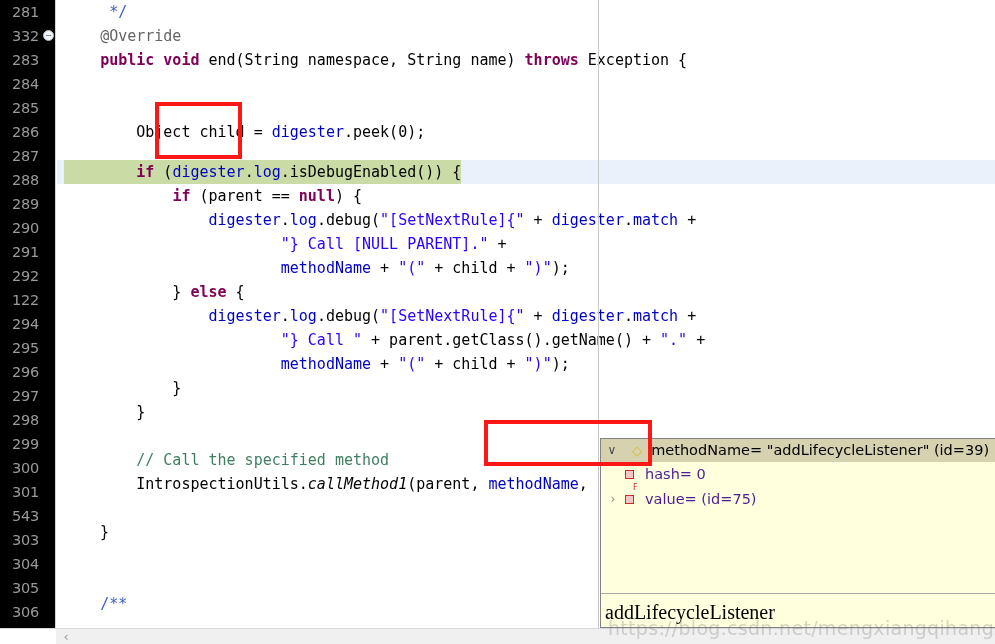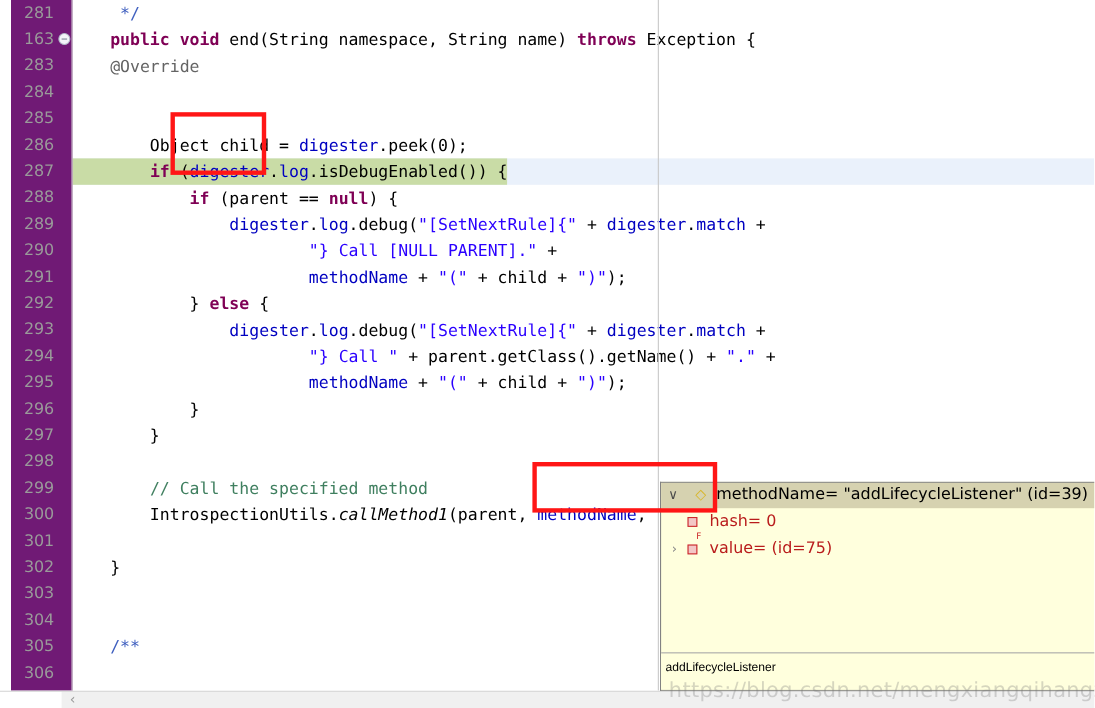--- a/index.html
+++ b/index.html
@@ -23,24 +23,24 @@
     position: absolute;
     left: 0; top: 0;
     width: 995px;
     height: 628px;
     background: #ffffff;
     overflow: hidden;
   }
 
   .gutter {
     position: absolute;
-    left: 10px; top: 0;
+    left: 0; top: 0;
     width: 56px;
     height: 628px;
-    background: #701a75;
+    background: #000000;
     border-right: 1px solid #d6d6d6;
     z-index: 3;
   }
 
   .gut-row {
     position: relative;
     height: 24px;
     line-height: 24px;
     font-family: "DejaVu Sans", sans-serif;
     font-size: 14.5px;
@@ -85,20 +85,21 @@
     line-height: 24px;
     font-family: "DejaVu Sans Mono", monospace;
     font-size: 15px;
     color: #000000;
     white-space: pre;
     padding-left: 7px;
   }
 
   .line.cur {
     background: #eaf1fb;
+    margin-top: 16px;
   }
   .line.cur .hl {
     background: #c9dca6;
   }
   .hl { display: inline-block; }
 
   
   .kw      { color: #7f0055; font-weight: bold; }
   .str     { color: #2a00ff; }
   .cmt     { color: #3f7f5f; }
@@ -223,37 +224,37 @@
     position: absolute;
     top: -3px; left: 8px;
     font-size: 8px;
     color: #cc2b2b;
     font-family: "DejaVu Sans", sans-serif;
     line-height: 8px;
   }
   .pop-row .rtxt {
     display: inline-block;
     font-size: 14.5px;
-    color: #b91c1c;
+    color: #4c1d95;
     vertical-align: top;
   }
 
   .pop-foot {
     position: absolute;
     left: 0; bottom: 0;
     width: 100%;
     height: 34px;
     border-top: 1px solid #a9a9a9;
     background: #ffffdd;
   }
   .pop-foot .ftxt {
     display: block;
     padding: 7px 0 0 4px;
-    font-family: Liberation Sans, sans-serif;
-    font-size: 11px;
+    font-family: Liberation Serif, serif;
+    font-size: 20px;
     color: #000000;
     white-space: pre;
   }
 
   
   .redbox {
     position: absolute;
     border: 4px solid #ff1616;
     background: transparent;
     z-index: 20;
@@ -277,52 +278,52 @@
 </style>
 </head>
 <body>
 
 <div id="root">
 
   <div class="editor">
 
     <div class="gutter" id="gutter">
         <div class="gut-row"><span class="lnum">281</span></div>
-        <div class="gut-row"><span class="lnum">163</span><span class="fold"></span></div>
+        <div class="gut-row"><span class="lnum">332</span><span class="fold"></span></div>
         <div class="gut-row"><span class="lnum">283</span></div>
         <div class="gut-row"><span class="lnum">284</span></div>
         <div class="gut-row"><span class="lnum">285</span></div>
         <div class="gut-row"><span class="lnum">286</span></div>
         <div class="gut-row"><span class="lnum">287</span></div>
         <div class="gut-row"><span class="lnum">288</span></div>
         <div class="gut-row"><span class="lnum">289</span></div>
         <div class="gut-row"><span class="lnum">290</span></div>
         <div class="gut-row"><span class="lnum">291</span></div>
         <div class="gut-row"><span class="lnum">292</span></div>
-        <div class="gut-row"><span class="lnum">293</span></div>
+        <div class="gut-row"><span class="lnum">122</span></div>
         <div class="gut-row"><span class="lnum">294</span></div>
         <div class="gut-row"><span class="lnum">295</span></div>
         <div class="gut-row"><span class="lnum">296</span></div>
         <div class="gut-row"><span class="lnum">297</span></div>
         <div class="gut-row"><span class="lnum">298</span></div>
         <div class="gut-row"><span class="lnum">299</span></div>
         <div class="gut-row"><span class="lnum">300</span></div>
         <div class="gut-row"><span class="lnum">301</span></div>
-        <div class="gut-row"><span class="lnum">302</span></div>
+        <div class="gut-row"><span class="lnum">543</span></div>
         <div class="gut-row"><span class="lnum">303</span></div>
         <div class="gut-row"><span class="lnum">304</span></div>
         <div class="gut-row"><span class="lnum">305</span></div>
         <div class="gut-row"><span class="lnum">306</span></div>
         <div class="gut-row"><span class="lnum">307</span></div>
       </div>
 
     <div class="codearea" id="codearea">
         <div class="line"><span class="plain">     </span><span class="jdoc">*/</span></div>
+        <div class="line"><span class="plain">    </span><span class="anno">@Override</span></div>
         <div class="line"><span class="plain">    </span><span class="kw">public</span><span class="plain"> </span><span class="kw">void</span><span class="plain"> end(String namespace, String name) </span><span class="kw">throws</span><span class="plain"> Exception {</span></div>
-        <div class="line"><span class="plain">    </span><span class="anno">@Override</span></div>
         <div class="line">&nbsp;</div>
         <div class="line"><span class="plain">        </span></div>
         <div class="line"><span class="plain">        Object child = </span><span class="fld">digester</span><span class="plain">.peek(0);</span></div>
         <div class="line cur"><span class="hl"><span class="plain">        </span><span class="kw">if</span><span class="plain"> (</span><span class="fld">digester</span><span class="plain">.</span><span class="fld">log</span><span class="plain">.isDebugEnabled()) {</span></span></div>
         <div class="line"><span class="plain">            </span><span class="kw">if</span><span class="plain"> (parent == </span><span class="kw">null</span><span class="plain">) {</span></div>
         <div class="line"><span class="plain">                </span><span class="fld">digester</span><span class="plain">.</span><span class="fld">log</span><span class="plain">.debug(</span><span class="str">"[SetNextRule]{"</span><span class="plain"> + </span><span class="fld">digester</span><span class="plain">.</span><span class="fld">match</span><span class="plain"> +</span></div>
         <div class="line"><span class="plain">                        </span><span class="str">"} Call [NULL PARENT]."</span><span class="plain"> +</span></div>
         <div class="line"><span class="plain">                        </span><span class="fld">methodName</span><span class="plain"> + </span><span class="str">"("</span><span class="plain"> + child + </span><span class="str">")"</span><span class="plain">);</span></div>
         <div class="line"><span class="plain">            } </span><span class="kw">else</span><span class="plain"> {</span></div>
         <div class="line"><span class="plain">                </span><span class="fld">digester</span><span class="plain">.</span><span class="fld">log</span><span class="plain">.debug(</span><span class="str">"[SetNextRule]{"</span><span class="plain"> + </span><span class="fld">digester</span><span class="plain">.</span><span class="fld">match</span><span class="plain"> +</span></div>

